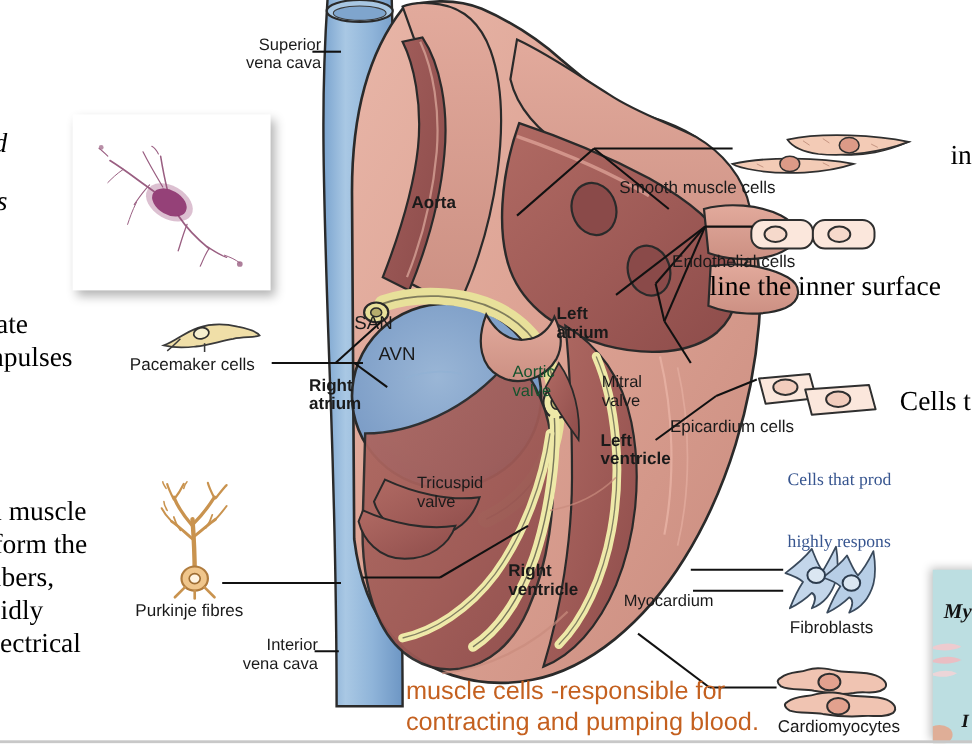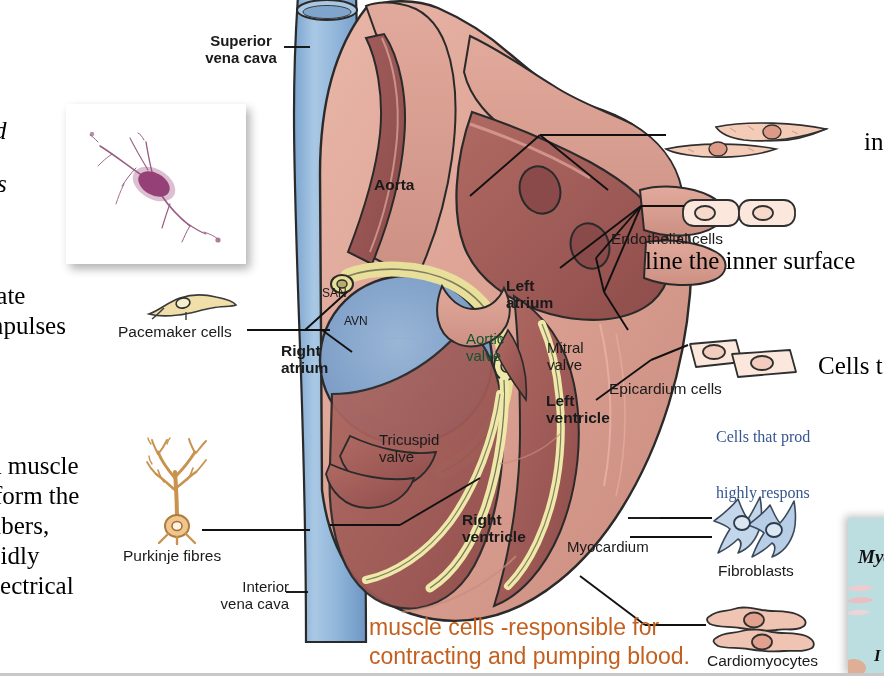--- a/index.html
+++ b/index.html
@@ -49,21 +49,21 @@
     text-align:center;
   }
   .anno{
     font-family:"Liberation Sans", sans-serif;
     font-size:15px;
     color:#1a1a1a;
     line-height:17px;
     white-space:pre;
   }
   .anno.bold{font-weight:bold;font-size:15.5px;}
-  .anno.san{font-size:12px;color:#1a1a1a;}
+  .anno.san{font-size:17px;color:#1a1a1a;}
 
   
   .micro{
     box-shadow:4px 5px 9px rgba(0,0,0,.30);
     background:#fff;
     padding:4px 4px 6px 4px;
   }
   .micro-inner{
     width:172px;height:150px;
     background:
@@ -368,21 +368,21 @@
       <line x1="330" y1="525" x2="400" y2="525"></line>
       <line x1="400" y1="525" x2="480" y2="478"></line>
 
       <line x1="540" y1="135" x2="470" y2="196"></line>
       <line x1="641" y1="206" x2="560" y2="268"></line>
 
       <line x1="604" y1="292" x2="628" y2="330"></line>
     </g>
   </svg>
 
-  <div class="abs anno" style="left:204px;top:32px;text-align:center;width:74px;font-weight:bold;">Superior
+  <div class="abs anno" style="left:218px;top:32px;text-align:right;width:74px;">Superior
 vena cava</div>
   <div class="abs anno bold" style="left:374px;top:176px;">Aorta</div>
   <div class="abs anno san" style="left:322px;top:285px;">SAN</div>
   <div class="abs anno san" style="left:344px;top:313px;">AVN</div>
   <div class="abs anno bold" style="left:281px;top:342px;">Right
 atrium</div>
   <div class="abs anno bold" style="left:506px;top:277px;">Left
 atrium</div>
   <div class="abs anno" style="left:442px;top:330px;color:#14532d;margin-left:24px;">Aortic
 valve</div>
@@ -393,20 +393,21 @@
   <div class="abs anno" style="left:379px;top:431px;">Tricuspid
 valve</div>
   <div class="abs anno bold" style="left:462px;top:511px;">Right
 ventricle</div>
   <div class="abs anno" style="left:567px;top:538px;">Myocardium</div>
   <div class="abs anno" style="left:219px;top:578px;text-align:right;width:70px;">Interior
 vena cava</div>
 
   <div class="abs callout" style="left:118px;top:323px;">Pacemaker cells</div>
   <div class="abs callout" style="left:123px;top:547px;">Purkinje fibres</div>
+  <div class="abs callout" style="left:563px;top:162px;">Smooth muscle cells</div>
   <div class="abs callout" style="left:611px;top:230px;">Endothelial cells</div>
   <div class="abs callout" style="left:609px;top:380px;">Epicardium cells</div>
   <div class="abs callout" style="left:718px;top:562px;">Fibroblasts</div>
   <div class="abs callout" style="left:707px;top:652px;">Cardiomyocytes</div>
 
   <div class="abs slide-text italic" style="left:-6px;top:113px;">d</div>
   <div class="abs slide-text italic" style="left:-10px;top:166px;">ls</div>
   <div class="abs slide-text" style="left:-12px;top:278px;">rate</div>
   <div class="abs slide-text" style="left:-16px;top:308px;">mpulses</div>
 

